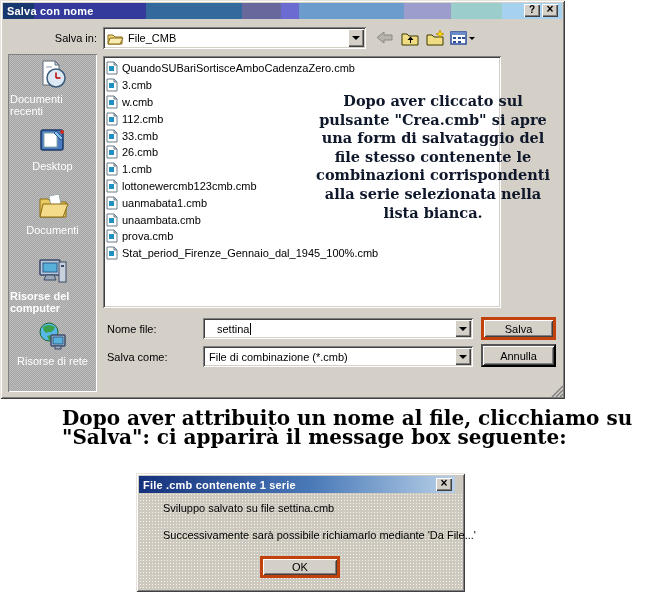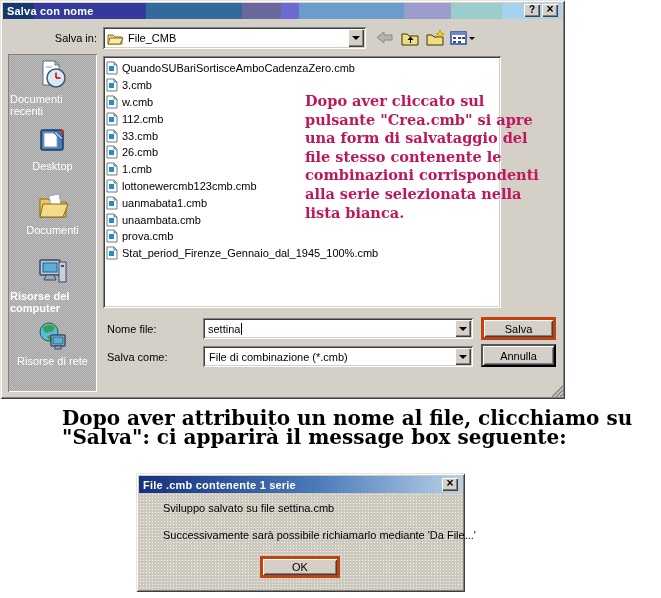--- a/index.html
+++ b/index.html
@@ -57,32 +57,32 @@
     display:flex; flex-direction:column; align-items:center;
   }
   .place-item { display:flex; flex-direction:column; align-items:center; cursor:pointer; width:85px; }
   .place-item .plabel { color:#ffffff; font-size:11px; line-height:12px; text-align:left; margin-top:2px; }
 
   
   .filelist { position:absolute; left:103px; top:56px; width:398px; height:252px; padding:4px 2px 0 3px; }
   .file-row { display:flex; align-items:center; height:16.8px; font-size:11px; color:#000; cursor:pointer; white-space:nowrap; }
   .file-row svg { margin-right:4px; flex:0 0 auto; }
 
-  .annotation { position:absolute; left:305px; top:92px; width:256px; font-family:"DejaVu Serif", serif; font-weight:bold; font-size:14.5px; line-height:18.6px; color:#be185d; }
+  .annotation { position:absolute; left:305px; top:92px; width:256px; font-family:"DejaVu Serif", serif; font-weight:bold; font-size:14.5px; line-height:18.6px; color:#0f172a;text-align:center; }
 
   .caption { position:absolute; left:62px; top:409px; font-family:"DejaVu Serif", serif; font-weight:bold; font-size:20px; line-height:19px; color:#000; }
 
   
   .msgbox {
     position:absolute; left:136px; top:473px; width:329px; height:119px;
     background:#cdc9c0;
     box-shadow: inset 1px 1px #e8e4dc, inset -1px -1px #404040, inset 2px 2px #ffffff, inset -2px -2px #808080;
   }
   .msg-titlebar {
-    position:absolute; left:3px; top:3px; right:4px; height:17px;
+    position:absolute; left:3px; top:3px; right:10px; height:17px;
     background:linear-gradient(to right, #16317c, #4a7ab8 55%, #b8d0e8);
     display:flex; align-items:center;
   }
   .msg-body {
     position:absolute; left:3px; top:20px; right:3px; bottom:3px;
     background-color:#cdc9c0;
     background-image:radial-gradient(circle, #f7f5de 28%, rgba(0,0,0,0) 32%);
     background-size:3px 3px;
   }
   .msg-line { position:absolute; left:24px; font-size:11px; color:#000; white-space:nowrap; }
@@ -300,21 +300,21 @@
     <div>pulsante "Crea.cmb" si apre</div>
     <div>una form di salvataggio del</div>
     <div>file stesso contenente le</div>
     <div>combinazioni corrispondenti</div>
     <div>alla serie selezionata nella</div>
     <div>lista bianca.</div>
   </div>
 
   <div class="abs label" style="left:107px; top:323px;">Nome file:</div>
   <div class="combo abs" style="left:203px; top:318px; width:270px; height:21px; position:absolute;">
-    <span style="padding-left:5px;">settina</span>
+    <span style="padding-left:14px;">settina</span>
       <span class="caret"></span>
     <span class="drop-btn">
         <span class="tri-down"></span>
       </span>
   </div>
 
   <div class="abs label" style="left:107px; top:351px;">Salva come:</div>
   <div class="combo abs" style="left:203px; top:346px; width:270px; height:21px; position:absolute;">
     <span style="padding-left:6px;">File di combinazione (*.cmb)</span>
     <span class="drop-btn">

